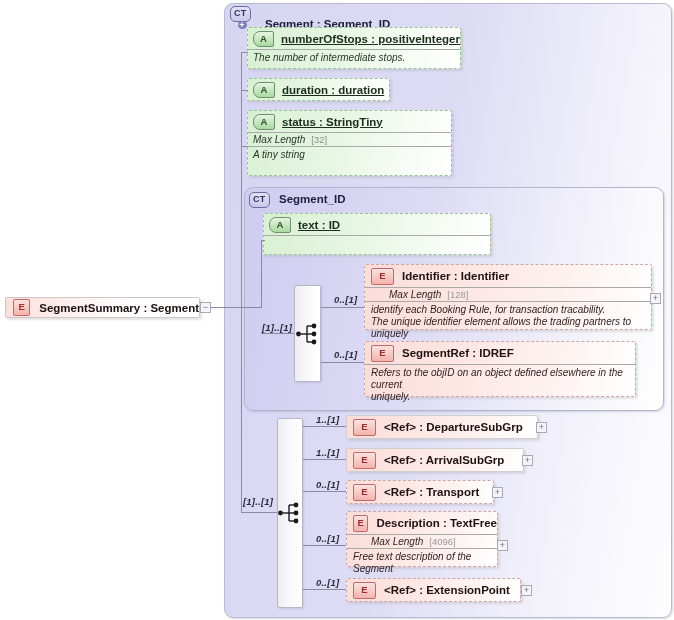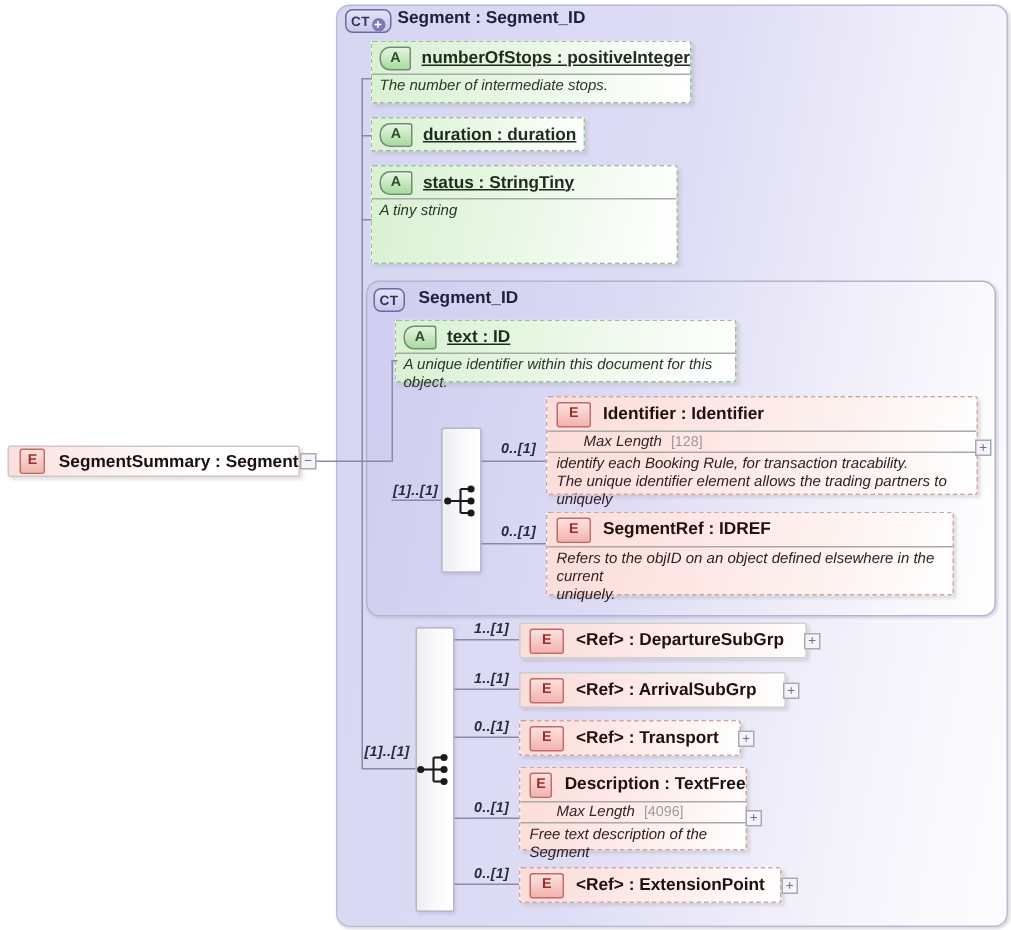--- a/index.html
+++ b/index.html
@@ -19,21 +19,21 @@
   }
   .ct-inner{
     background:linear-gradient(100deg,#cfcdf0 0%,#dcdaf4 40%,#f2f1fa 76%,#ffffff 100%);
     border:1px solid #b4b4cd;border-radius:9px;
   }
   .ct-badge{
     position:absolute;display:flex;align-items:flex-end;gap:1px;
     border:1px solid #6a6aa0;border-radius:5px;
     background:linear-gradient(180deg,#e2e1f6 0%,#c9c8ea 100%);
     padding:0 3px;height:14px;line-height:13px;
-    font-size:9px;font-weight:bold;color:#33335e;letter-spacing:.3px;
+    font-size:9px;font-weight:bold;color:#33335e;letter-spacing:.3px;flex-direction:column;
   }
   .ct-badge .plus{
     display:inline-block;width:9px;height:9px;line-height:8px;text-align:center;
     border-radius:50%;background:#7b7ab5;color:#fff;font-size:9px;font-weight:bold;
   }
   .ct-title{
     position:absolute;font-size:11.5px;font-weight:bold;color:#20203c;
     white-space:nowrap;
   }
 
@@ -136,21 +136,21 @@
 <body>
 
 <div id="canvas">
 
   <div class="ct-box" style="left:224px;top:3px;width:448px;height:615px;"></div>
 
   <div class="ct-badge" style="left:230px;top:6px;">
     <span>CT</span>
     <span class="plus">+</span>
   </div>
-  <div class="ct-title" style="left:265px;top:6px;">Segment : Segment_ID</div>
+  <div class="ct-title" style="left:265px;top:18px;">Segment : Segment_ID</div>
 
   <div class="root-box" style="left:5px;top:297px;width:195px;height:21px;">
     <span class="badge-e">E</span>
     <span class="nm">SegmentSummary : Segment</span>
   </div>
   <div class="expander" style="left:200px;top:302px;">−</div>
 
   <div class="ln lnh" style="left:211px;top:307px;width:30px;"></div>
 
   <div class="ln lnv" style="left:241px;top:52px;height:256px;"></div>
@@ -171,41 +171,43 @@
       <span class="nm">duration  : duration</span>
     </div>
   </div>
   <div class="ln lnh" style="left:241px;top:90px;width:7px;"></div>
 
   <div class="attr-box" style="left:247px;top:110px;width:205px;height:66px;">
     <div class="hdr">
       <span class="badge-a">A</span>
       <span class="nm">status      : StringTiny</span>
     </div>
+    <div class="facet">
+      <span>Max Length</span><span class="val">[32]</span>
+    </div>
     <div class="doc">
       <div>A tiny string</div>
     </div>
   </div>
   <div class="ln lnh" style="left:241px;top:146px;width:7px;"></div>
 
   <div class="ct-box ct-inner" style="left:244px;top:187px;width:420px;height:224px;"></div>
   <div class="ct-badge" style="left:249px;top:192px;">
     <span>CT</span>
   </div>
   <div class="ct-title" style="left:279px;top:193px;">Segment_ID</div>
 
   <div class="ln lnh" style="left:241px;top:307px;width:20px;"></div>
   <div class="ln lnv" style="left:261px;top:240px;height:68px;"></div>
 
   <div class="attr-box" style="left:263px;top:213px;width:228px;height:42px;">
     <div class="hdr">
       <span class="badge-a">A</span>
       <span class="nm">text      : ID</span>
     </div>
-    <div class="doc">A unique identifier within this document for this object.</div>
   </div>
   <div class="ln lnh" style="left:261px;top:240px;width:4px;"></div>
 
   <div class="ln lnh" style="left:261px;top:333px;width:33px;"></div>
   <div class="occ" style="left:262px;top:322px;">[1]..[1]</div>
 
   <div class="seq" style="left:294px;top:285px;width:27px;height:97px;">
     <svg width="24" height="22" viewBox="0 0 24 22">
       <circle cx="2.5" cy="11" r="2.4" fill="#1a1a1a"></circle>
       <line x1="4.5" y1="11" x2="11" y2="11" stroke="#1a1a1a" stroke-width="1.4"></line>

